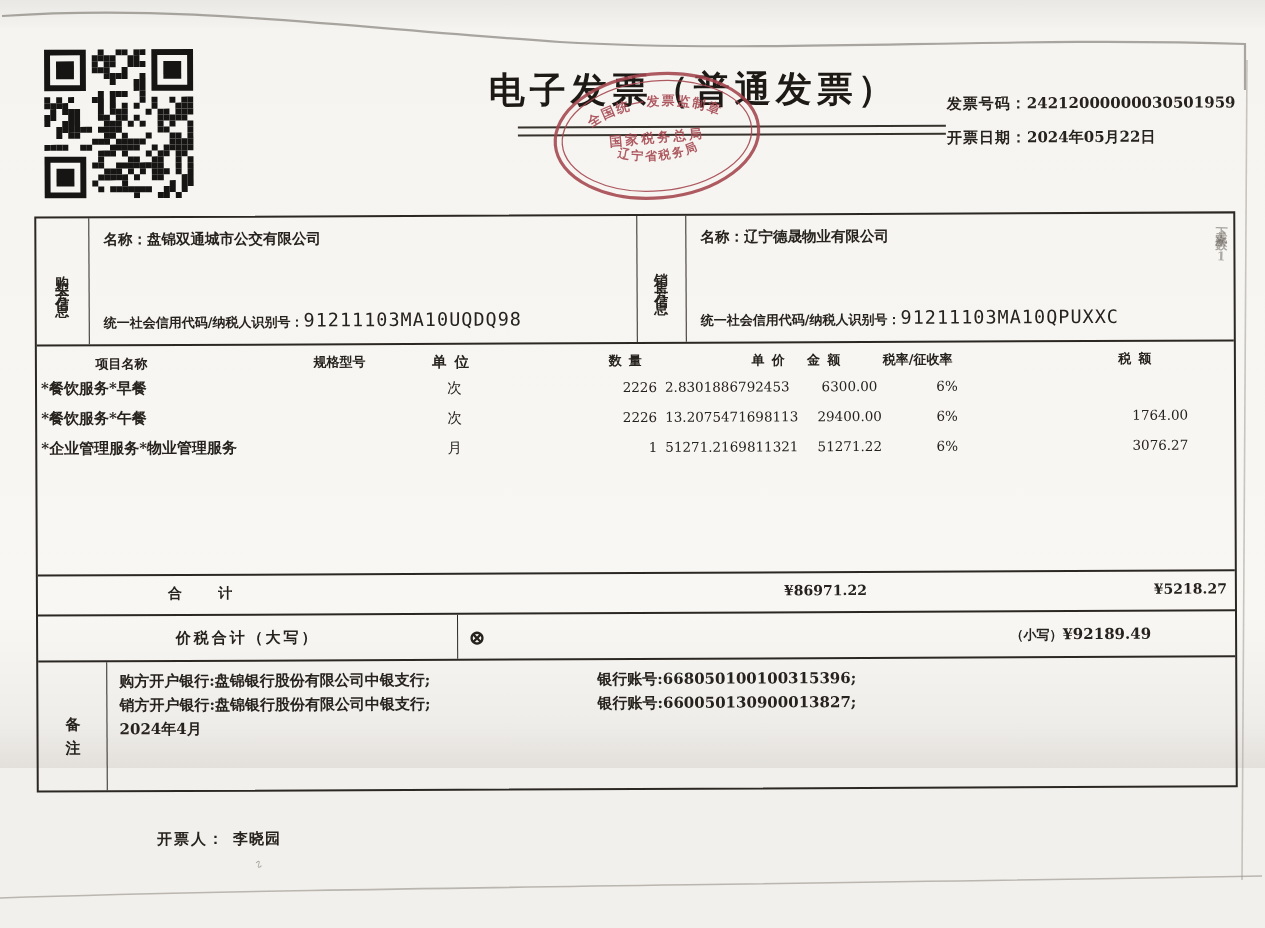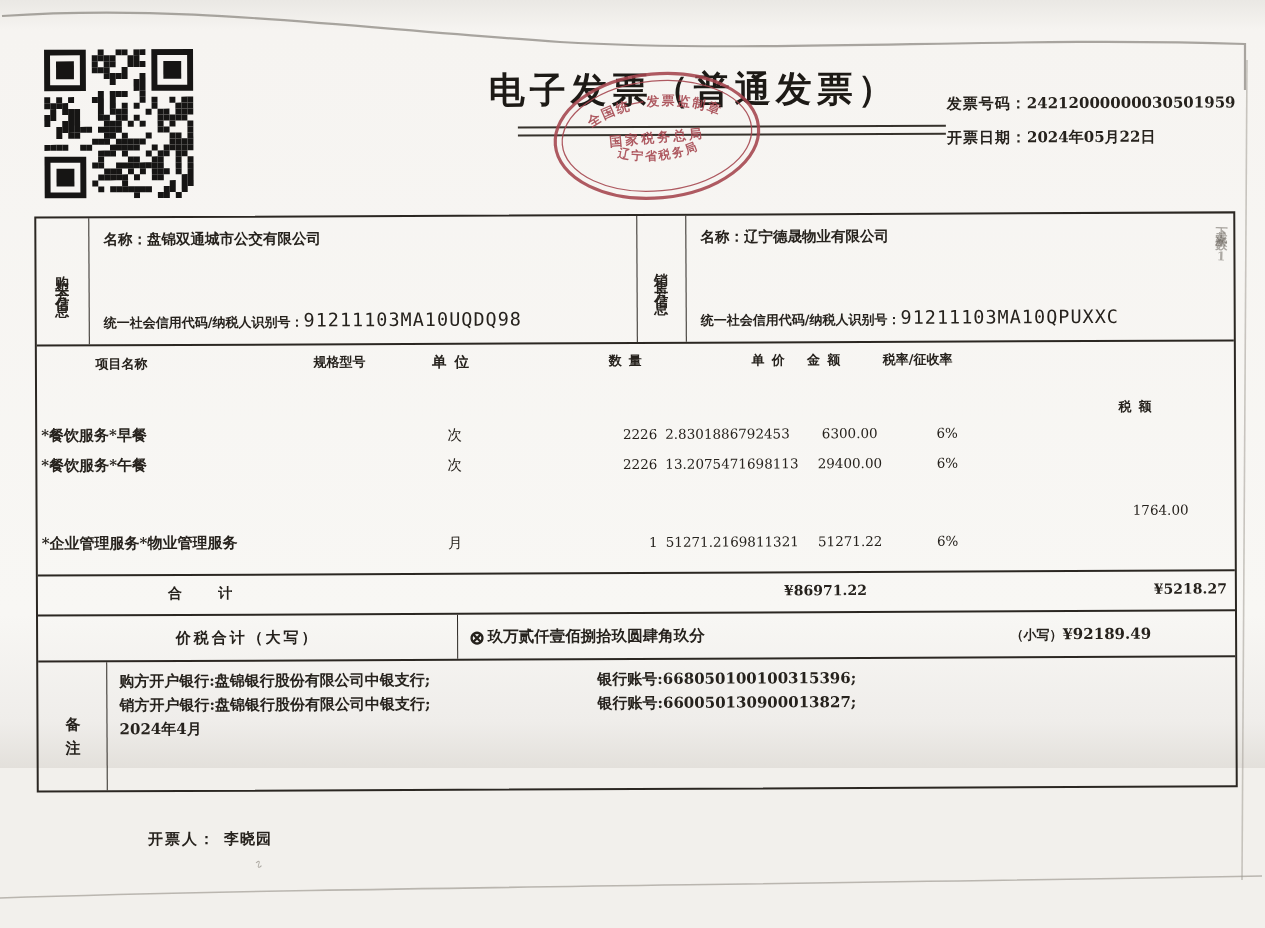--- a/index.html
+++ b/index.html
@@ -55,21 +55,21 @@
     font-size:13.5px; padding-right:45px; }
   .irow.head { font-size:13px; font-weight:700; line-height:24px; }
   .c-name { width:245px; padding:0 42px 0 4px; font-size:15px; font-weight:700; line-height:25px; }
   .head .c-name { text-align:center; font-size:13px; padding-right:80px; }
   .c-spec { width:115px; text-align:center; }
   .c-unit { width:115px; text-align:center; font-size:14.5px; }
   .c-qty  { width:145px; text-align:right; }
   .c-price{ width:150px; text-align:left; padding-left:8px; }
   .c-amt  { width:85px;  text-align:center; }
   .c-rate { width:110px; text-align:center; }
-  .c-tax  { width:186px; text-align:right;margin-top:48px; }
+  .c-tax  { width:186px; text-align:right; }
   .sp { letter-spacing:.55em; margin-right:-.55em; text-indent:0; }
 
   
   .total-row { position:relative; height:40px; font-size:14px; font-weight:700; }
   .total-row .tl { position:absolute; left:130px; top:9px; letter-spacing:2.6em; }
   .total-row .ta { position:absolute; right:368px; top:9px; }
   .total-row .tt { position:absolute; right:8px; top:9px; }
 
   
   .summary { display:flex; height:46px; align-items:center; }
@@ -82,21 +82,21 @@
   .summary .sfig { margin-left:auto; margin-right:84px; font-size:15px; font-weight:700; white-space:nowrap; }
   .summary .sfig .slab { font-size:13px; }
 
   
   .remarks { display:flex; height:128px; }
   .remarks .vlabel { width:69px; border-right:1.6px solid #2b2722; letter-spacing:22px; font-size:15px; }
   .rcontent { flex:1; padding:7px 10px 0 12px; font-size:15px; font-weight:700; line-height:24px; }
   .rline { white-space:nowrap; }
   .rline .lft { display:inline-block; width:478px; }
 
-  .issuer { position:absolute; left:146px; top:828px; font-size:15px; font-weight:700; letter-spacing:2px; }
+  .issuer { position:absolute; left:155px; top:828px; font-size:15px; font-weight:700; letter-spacing:2px; }
   .issuer .iname { margin-left:8px; letter-spacing:1px; }
   .squiggle { position:absolute; left:252px; top:856px; color:#8f8a82; font-size:11px; transform:rotate(35deg); opacity:.7; }
 
   .side-note { position:absolute; left:1213px; top:220px; writing-mode:vertical-rl; text-orientation:upright;
     font-size:12px; color:rgba(110,104,96,.55); letter-spacing:4px; transform:rotate(2deg); font-weight:600; }
 
   .stamp text { fill:#a5454e; font-weight:700; }
 </style>
 </head>
 <body>
@@ -427,34 +427,34 @@
         </div>
 
         <div class="irow" style="margin-top:3px;">
           <div class="c-name">*企业管理服务*物业管理服务</div>
           <div class="c-spec"></div>
           <div class="c-unit">月</div>
           <div class="c-qty">1</div>
           <div class="c-price">51271.2169811321</div>
           <div class="c-amt">51271.22</div>
           <div class="c-rate">6%</div>
+          <div class="c-tax">3076.27</div>
         </div>
       </div>
 
       <div class="section total-row">
         <span class="tl">合计</span>
         <span class="ta">¥86971.22</span>
         <span class="tt">¥5218.27</span>
       </div>
 
       <div class="section summary">
         <div class="slabel">价税合计（大写）</div>
         <div class="swords">
           <span class="sym">⊗</span>
-          <span>玖万贰仟壹佰捌拾玖圆肆角玖分</span>
           <span class="sfig">
             <span class="slab">（小写）</span><span>¥92189.49</span>
           </span>
         </div>
       </div>
 
       <div class="section remarks">
         <div class="vlabel">备注</div>
         <div class="rcontent">
           <div class="rline">

